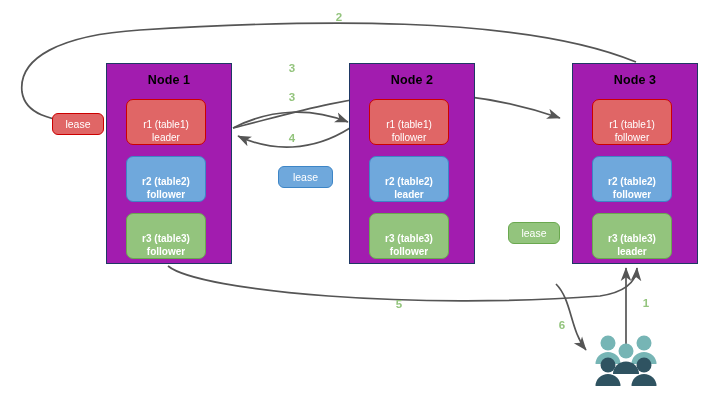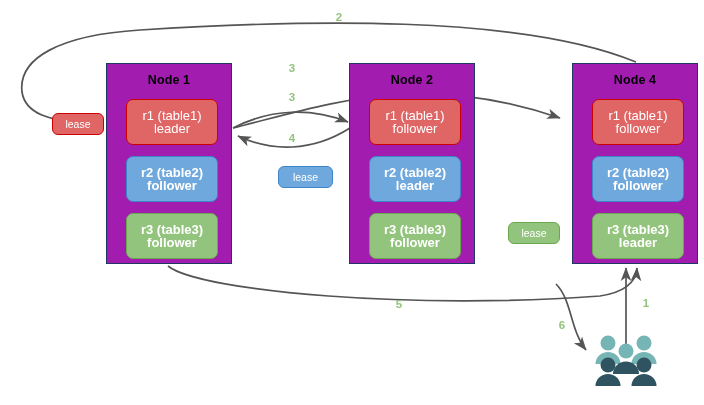--- a/index.html
+++ b/index.html
@@ -32,30 +32,30 @@
     font-size:12.5px;
     font-weight:bold;
     color:#000000;
     letter-spacing:.1px;
   }
 
   
   .replica{
     position:absolute;
     left:19px;
-    width:92px;
+    width:80px;
     height:46px;
     border-radius:7px;
     box-sizing:border-box;
     display:flex;
     flex-direction:column;
     align-items:center;
-    justify-content:center;
+    justify-content:flex-end;
     color:#ffffff;
-    font-size:13px;
+    font-size:10px;
     line-height:13px;
     text-align:center;
   }
   .replica .l1,.replica .l2{display:block;white-space:nowrap;}
   .rep-red  {background:#e06666;border:1.2px solid #cc0000;}
   .rep-blue {background:#6fa8dc;border:1.2px solid #3d85c6;}
   .rep-green{background:#93c47d;border:1.2px solid #6aa84f;font-weight:bold;}
 
   .slot0{top:35px;}
   .slot1{top:92px;font-weight:bold;}
@@ -145,21 +145,21 @@
       <span class="l1">r2 (table2)</span>
       <span class="l2">leader</span>
     </div>
     <div class="replica rep-green slot2">
       <span class="l1">r3 (table3)</span>
       <span class="l2">follower</span>
     </div>
   </div>
 
   <div class="node" style="left:572px;top:63px;width:126px;height:201px;">
-    <div class="node-title">Node 4</div>
+    <div class="node-title">Node 3</div>
 
     <div class="replica rep-red slot0">
       <span class="l1">r1 (table1)</span>
       <span class="l2">follower</span>
     </div>
     <div class="replica rep-blue slot1">
       <span class="l1">r2 (table2)</span>
       <span class="l2">follower</span>
     </div>
     <div class="replica rep-green slot2">

